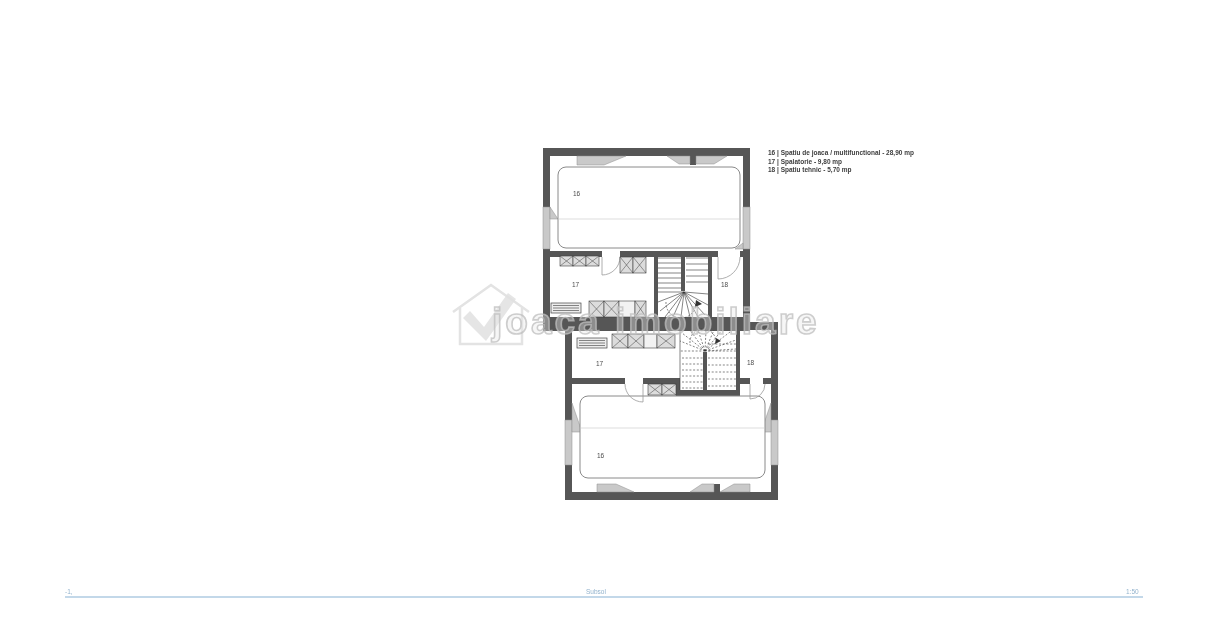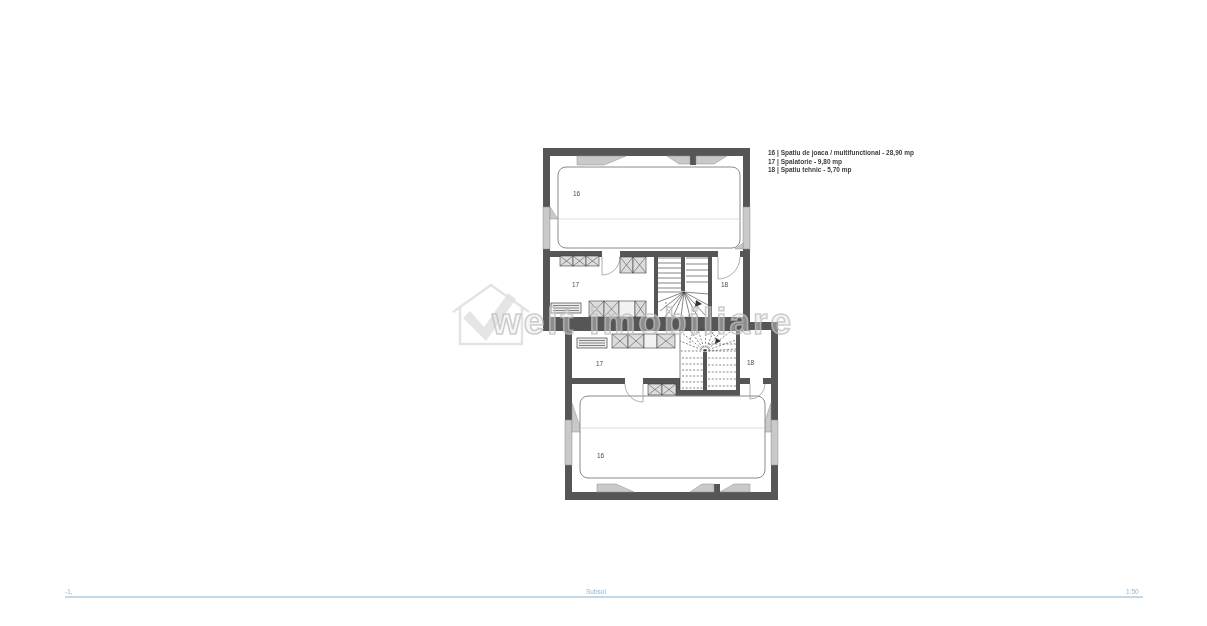--- a/index.html
+++ b/index.html
@@ -261,18 +261,18 @@
     <text class="room-label" x="597" y="458">16</text>
   </g>
 </svg>
 
 <div class="legend">
   <div>16 | Spatiu de joaca / multifunctional - 28,90 mp</div>
   <div>17 | Spalatorie - 9,80 mp</div>
   <div>18 | Spatiu tehnic - 5,70 mp</div>
 </div>
 
-<div class="watermark-text">welt imobiliare</div>
+<div class="watermark-text">joaca imobiliare</div>
 
 <div class="footer-line"></div>
 <div class="footer-text footer-left">-1,</div>
 <div class="footer-text footer-center">Subsol</div>
 <div class="footer-text footer-right">1:50</div>
 
 </body></html>

